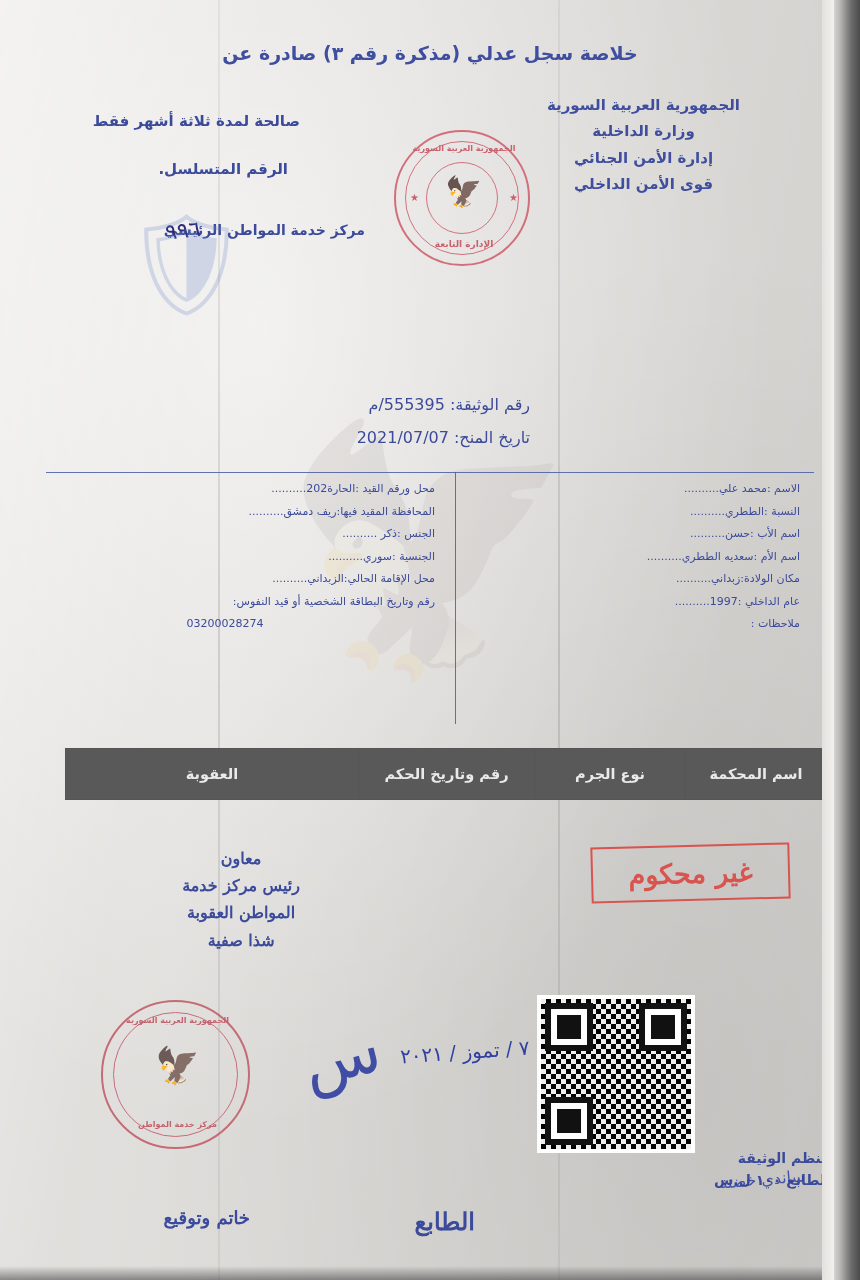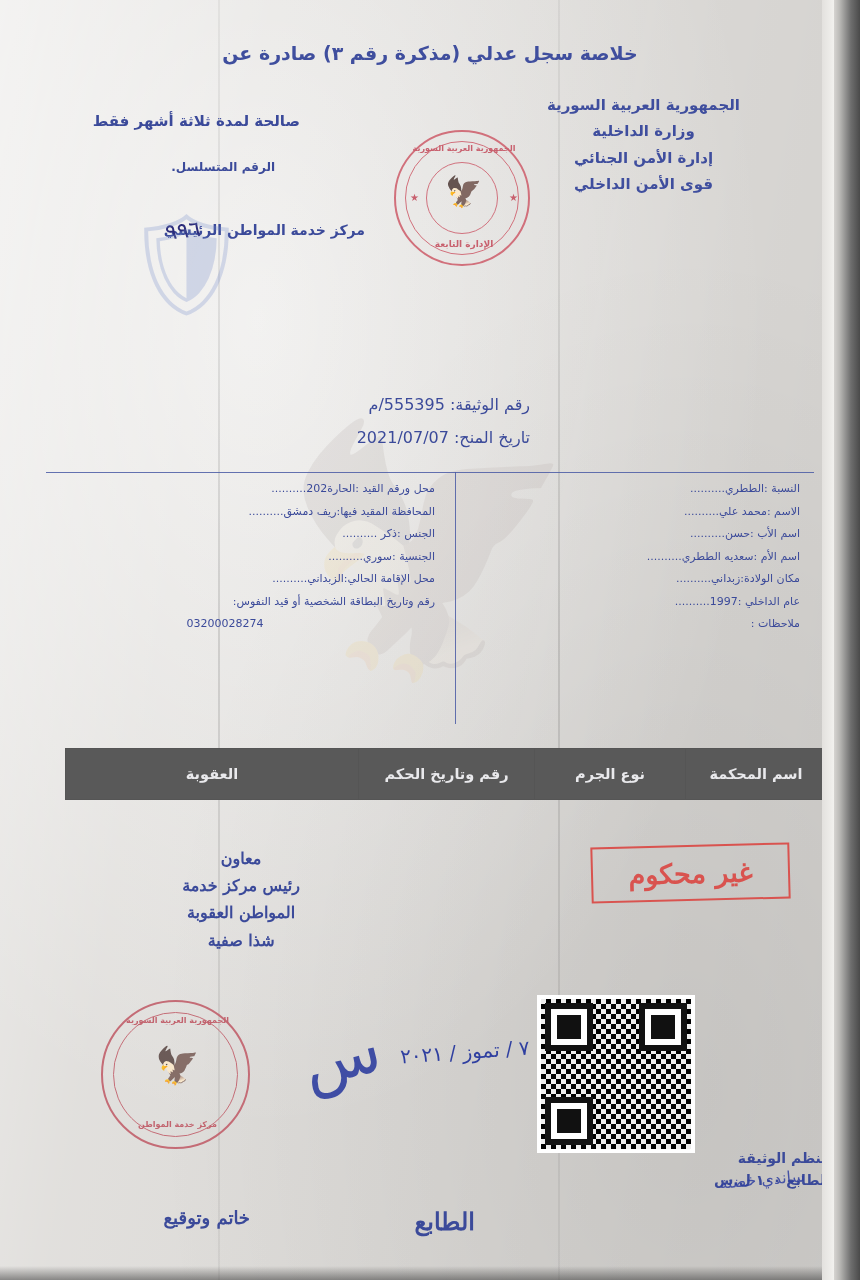--- a/index.html
+++ b/index.html
@@ -59,22 +59,22 @@
     line-height: 1.75;
     font-size: 15px;
     font-weight: bold;
     color: #3f4e9e;
   }
   .valid-note {
     top: 112px; right: 560px;
     font-size: 15px; font-weight: bold;
   }
   .serial-label {
-    top: 160px; right: 585px;
-    font-size: 12px; font-weight: bold;
+    top: 160px; right: 572px;
+    font-size: 15px; font-weight: bold;
   }
   .center-name {
     top: 222px; right: 495px;
     font-size: 14px; font-weight: bold;
   }
   .handwrite-overlay {
     top: 218px; right: 660px;
     font-size: 22px;
     color: #2b2b7a;
     font-family: "DejaVu Serif", serif;
@@ -368,22 +368,22 @@
 
   <div class="watermark">🛡</div>
 
   <div class="txt doc-no">رقم الوثيقة: 555395/م</div>
   <div class="txt doc-date">تاريخ المنح: 2021/07/07</div>
 
   <div class="rule-top"></div>
   <div class="rule-vert"></div>
 
   <div class="col col-right">
+    <div>الاسم :محمد علي..........</div>
     <div>النسبة :الططري..........</div>
-    <div>الاسم :محمد علي..........</div>
     <div>اسم الأب :حسن..........</div>
     <div>اسم الأم :سعديه الططري..........</div>
     <div>مكان الولادة:زبداني..........</div>
     <div>عام الداخلي :1997..........</div>
     <div>ملاحظات :</div>
   </div>
 
   <div class="col col-left">
     <div>محل ورقم القيد :الحارة202..........</div>
     <div>المحافظة المقيد فيها:ريف دمشق..........</div>

